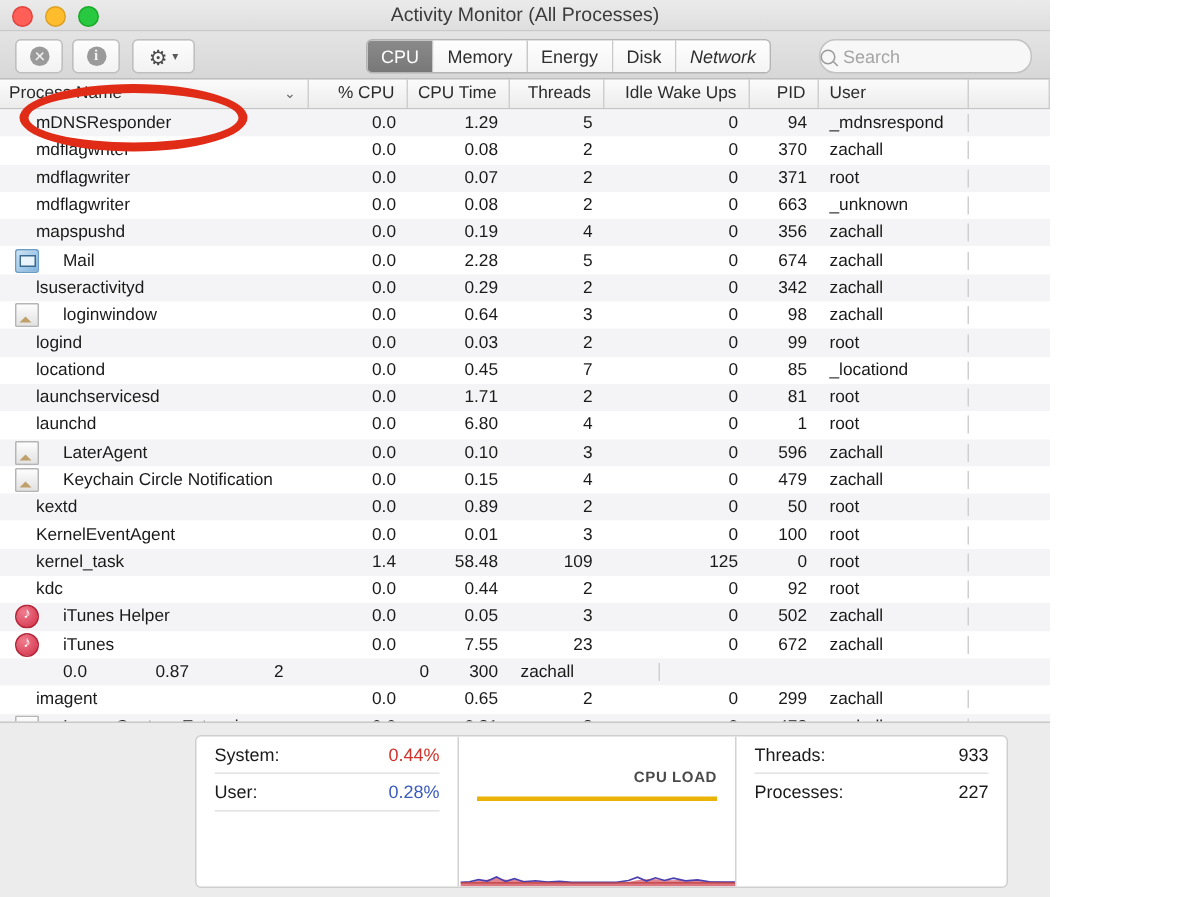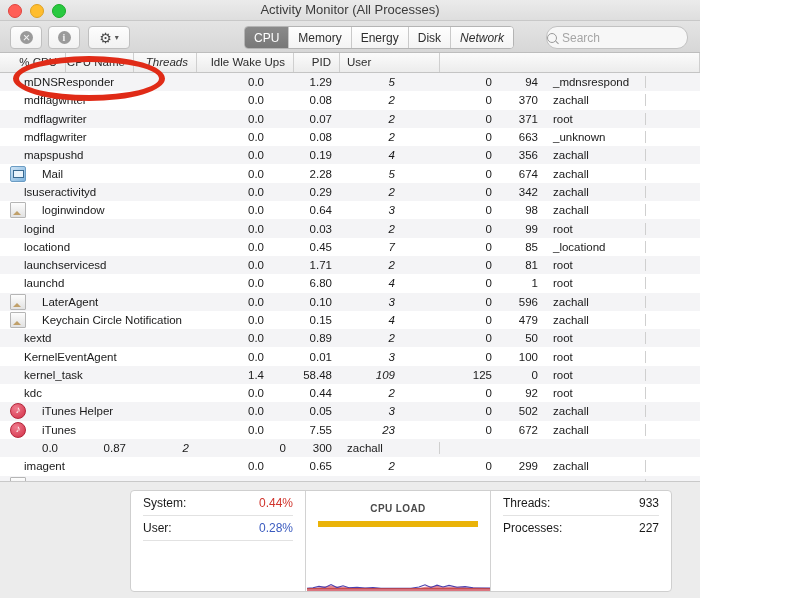--- a/index.html
+++ b/index.html
@@ -284,21 +284,21 @@
     left: 0; right: 0; top: -1px;
     text-align: center;
     font-size: 10px;
     color: #ffffff;
     line-height: 14px;
   }
 
   
   .w-cpu   { width: 66px; }
   .w-time  { width: 68px; }
-  .w-thr   { width: 63px; font-style: italic; }
+  .w-thr   { width: 63px; }
   .w-idle  { width: 97px; }
   .w-pid   { width: 46px; }
   .w-user  { width: 100px; border-right: 1px solid #cfcfcf; }
   .w-pad   { flex: 1; }
 
   
   #bottom {
     position: absolute;
     left: 0; right: 0; bottom: 0;
     height: 116px;
@@ -332,29 +332,29 @@
     height: 24px;
     font-size: 12px;
     color: #1a1a1a;
     border-bottom: 1px solid #e2e2e2;
   }
   .statrow.last { border-bottom: none; }
   .statrow .val.red  { color: #d0342c; }
   .statrow .val.blue { color: #3b5bbf; }
 
   #cpuload-title {
-    text-align: center;
+    text-align: right;
     font-size: 10px;
     font-weight: bold;
     color: #4a4a4a;
     letter-spacing: 0.4px;
     height: 24px;
     line-height: 24px;
-    border-bottom: 6px solid #eab308;
-    margin: 6px 12px;
+    border-bottom: 3px solid #eab308;
+    margin: 16px 12px;
   }
   #cpu-graph {
     position: absolute;
     left: 1px; right: 1px; bottom: 0;
     height: 62px;
   }
 
   
   #annotation {
     position: absolute;
@@ -406,22 +406,26 @@
       <div class="tab">Network</div>
     </div>
 
     <div id="search">
       <span class="mag"></span>
       <span id="search-text">Search</span>
     </div>
   </div>
 
   <div id="colheader">
+    <div class="ch name">
+      <span>Process Name</span>
+      <span class="sort-chev">⌄</span>
+    </div>
     <div class="ch num w-cpu">% CPU</div>
-    <div class="ch num w-time">CPU Name</div>
+    <div class="ch num w-time">CPU Time</div>
     <div class="ch num w-thr">Threads</div>
     <div class="ch num w-idle">Idle Wake Ups</div>
     <div class="ch num w-pid">PID</div>
     <div class="ch txt w-user">User</div>
     <div class="ch w-pad"></div>
   </div>
 
   <div id="tablewrap">
     <div id="rows">
         <div class="row odd">

